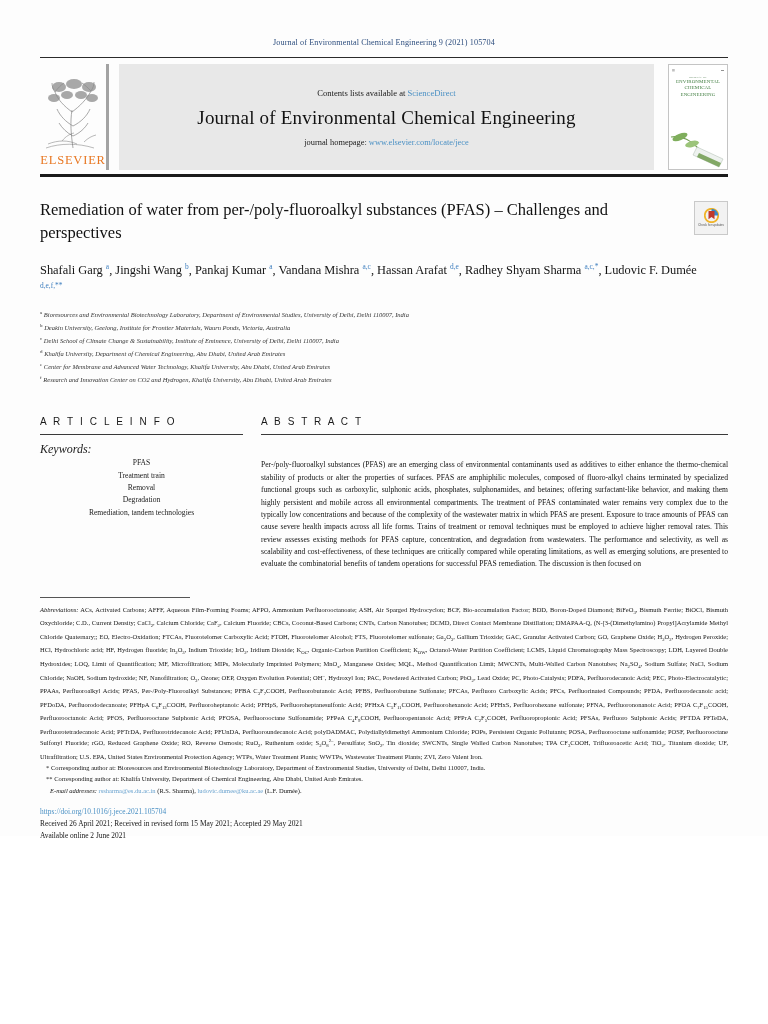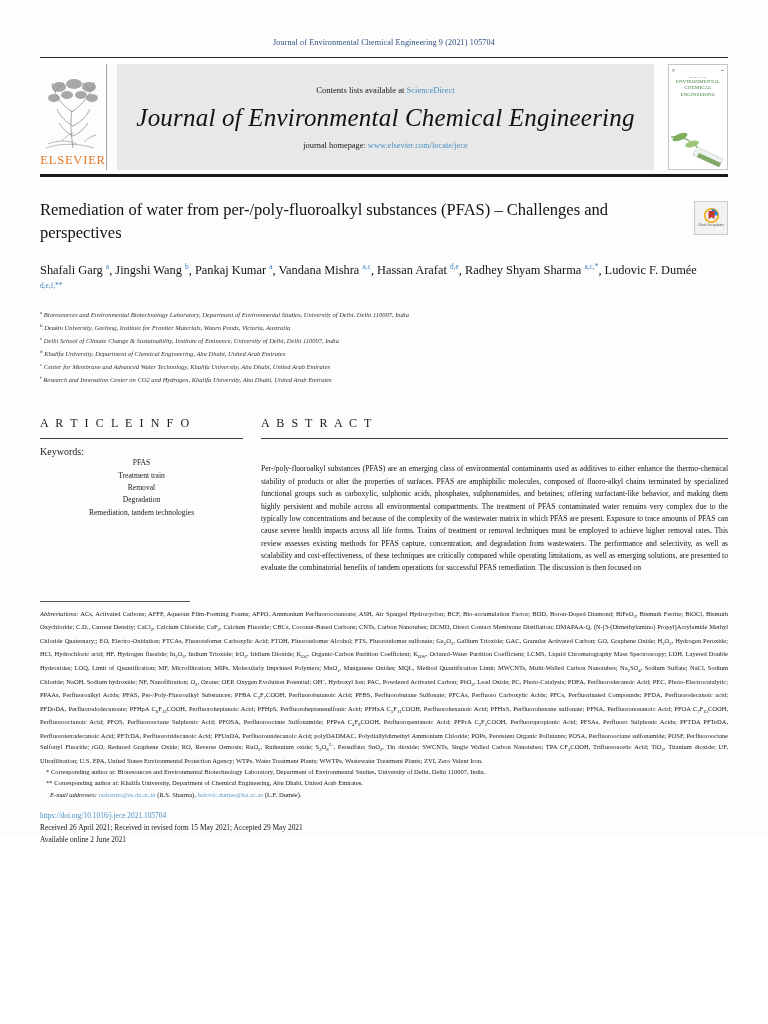--- a/index.html
+++ b/index.html
@@ -38,21 +38,21 @@
     border-top: 1.2px solid #2b2b2b;
     padding-top: 6px;
     display: flex;
     align-items: stretch;
     gap: 6px;
     height: 106px;
   }
   .elsevier-logo {
     width: 66px;
     flex: 0 0 66px;
-    border-right: 1px solid #a3a3a3;
+    border-right: 3px solid #a3a3a3;
     display: flex;
     flex-direction: column;
     justify-content: flex-end;
     align-items: center;
     padding-bottom: 2px;
     position: relative;
   }
   .tree {
     width: 58px;
     height: 74px;
@@ -77,24 +77,23 @@
     justify-content: center;
     gap: 9px;
     margin-left: 4px;
   }
   .contents-line {
     font-size: 8.6px;
     color: #1a1a1a;
   }
   .contents-line .sd-link { color: #4a90c4; }
   .journal-title {
-    font-size: 25px;
+    font-size: 19px;
     color: #111;
     letter-spacing: .2px;
-    font-style: italic;
   }
   .homepage-line {
     font-size: 8.4px;
     color: #1a1a1a;
   }
   .homepage-line .url { color: #4a90c4; }
   .cover-thumb {
     flex: 0 0 58px;
     width: 58px;
     margin-left: 8px;
@@ -178,31 +177,31 @@
 
   
   .info-abs {
     margin: 30px 40px 0 40px;
     display: flex;
     gap: 18px;
   }
   .col-info { flex: 0 0 203px; }
   .col-abs { flex: 1 1 auto; }
   .sec-head {
-    font-family: Liberation Serif, serif;
-    font-size: 12px;
+    font-family: Liberation Sans, sans-serif;
+    font-size: 10px;
     letter-spacing: 2.1px;
     color: #1a1a1a;
   }
   .sec-rule {
     border-top: 1px solid #3a3a3a;
     margin-top: 7px;
     margin-bottom: 7px;
   }
-  .kw-label { font-size: 10px; color:#222; }
+  .kw-label { font-style: italic; font-size: 12px; color:#222; }
   .kw-list { font-size: 7.6px; line-height: 1.62; color: #1a1a1a; text-align: center; }
   .abstract-text {
     font-size: 7.6px;
     line-height: 1.63;
     text-align: justify;
     color: #111;
     hyphens: none;
     margin-top: 24px;
   }
 

